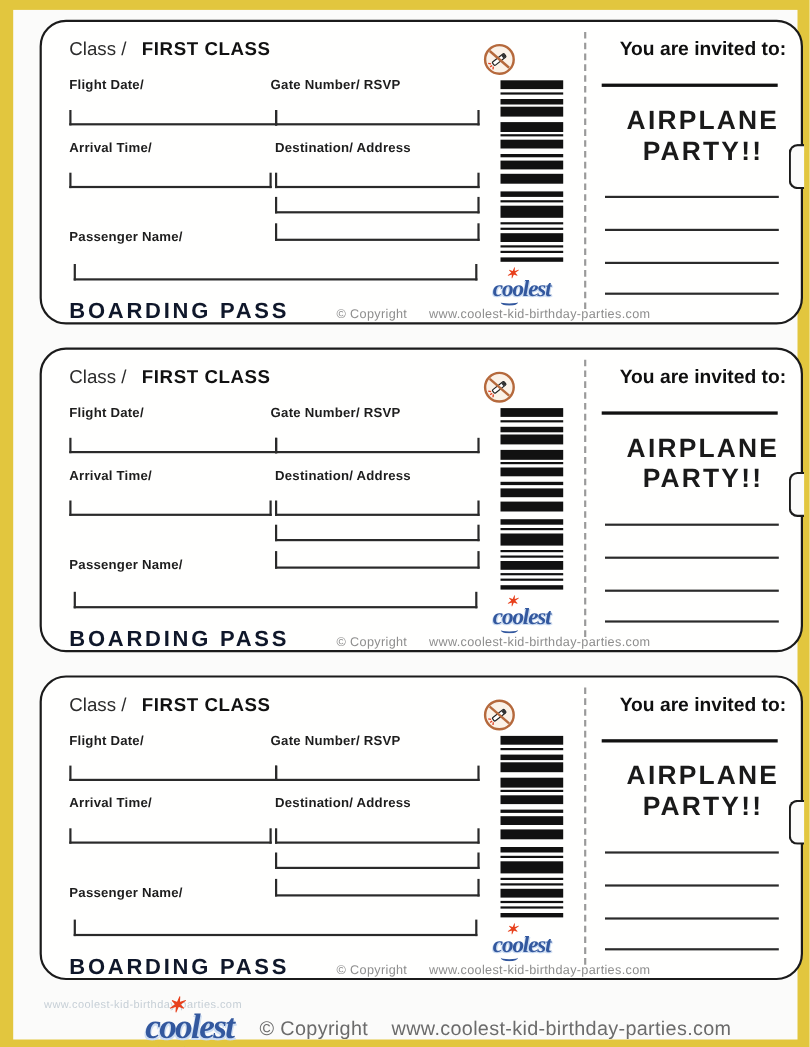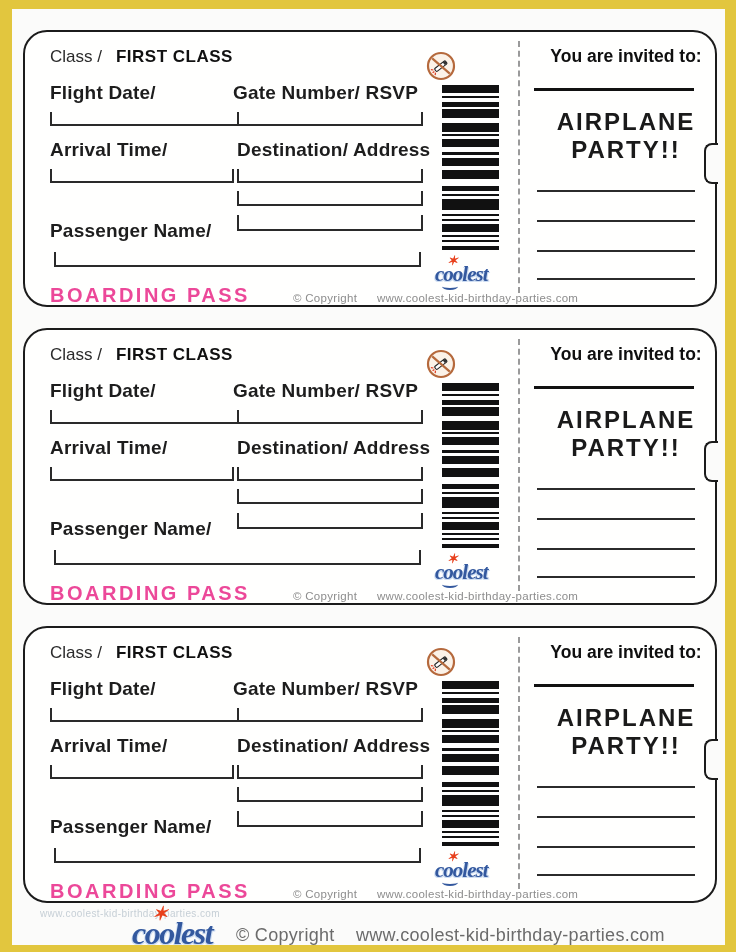--- a/index.html
+++ b/index.html
@@ -5,36 +5,36 @@
   html,body{margin:0;padding:0;}
   .page{position:relative;width:736px;height:952px;background:#e2c63e;overflow:hidden;
         font-family:"Liberation Sans",sans-serif;}
   .inner{position:absolute;left:12px;top:9px;right:11px;bottom:7px;background:#fbfbfa;}
   
   .ticket{position:relative;width:694px;height:277px;margin-bottom:21px;background:#fffffe;
           border:2px solid #1b1b1b;border-radius:24px;box-sizing:border-box;}
   .t-abs{position:absolute;white-space:nowrap;}
   .class-row{left:25px;top:15px;font-size:17px;color:#2b2b2b;}
   .class-val{font-weight:700;color:#111;margin-left:14px;letter-spacing:.5px;}
-  .f-label{font-size:19px;font-weight:700;color:#1d1d1d;letter-spacing:.2px;}
+  .f-label{font-size:12px;font-weight:700;color:#1d1d1d;letter-spacing:.2px;}
   .lbl-flight{left:25px;top:50px;}
   .lbl-gate{left:208px;top:50px;text-align:right;}
   .lbl-arrival{left:25px;top:107px;}
   .lbl-dest{left:212px;top:107px;}
   .lbl-passenger{left:25px;top:188px;}
   .bracket{position:absolute;border-left:2px solid #2a2a2a;border-right:2px solid #2a2a2a;
            border-bottom:2px solid #2a2a2a;}
   .b1a{left:25px;top:80px;width:185px;height:12px;}
   .b1b{left:212px;top:80px;width:182px;height:12px;}
   .b2a{left:25px;top:137px;width:180px;height:12px;}
   .b2b{left:212px;top:137px;width:182px;height:12px;}
   .b3{left:212px;top:159px;width:182px;height:13px;}
   .b4{left:212px;top:183px;width:182px;height:14px;}
   .b5{left:29px;top:220px;width:363px;height:13px;}
-  .boarding{left:25px;top:252px;font-size:20px;font-weight:700;letter-spacing:2.5px;color:#ec4899;}
+  .boarding{left:25px;top:252px;font-size:20px;font-weight:700;letter-spacing:2.5px;color:#0f172a;}
   .small-gray{font-size:11.5px;color:#8d8d8d;letter-spacing:.3px;}
   .tick-copy{left:268px;top:260px;}
   .tick-site{left:352px;top:260px;}
   .nosmoke{left:400px;top:18px;width:32px;height:32px;}
   .barcode{left:417px;top:53px;width:57px;}
   .barcode .bar{background:#111;}
   .dash-sep{left:493px;top:9px;height:252px;width:0;border-left:2px dashed #9a9a9a;}
   .invite-head{left:505px;top:14px;width:192px;text-align:center;font-size:17.5px;font-weight:700;color:#0f0f0f;}
   .invite-underline{left:509px;top:56px;width:160px;height:3px;background:#111;}
   .invite-air{left:505px;top:76px;width:192px;text-align:center;font-size:24px;font-weight:700;
@@ -58,21 +58,21 @@
   .footer-logo .logo-smile{left:12px;bottom:-4px;width:24px;height:7px;}
   .footer-gray{position:absolute;font-size:18px;color:#6b6b6b;letter-spacing:.3px;}
   .footer-copy{left:224px;top:916px;}
   .footer-site{left:344px;top:916px;}
 </style>
 </head>
 <body>
 
 <div class="page">
   <div class="inner">
-    <div id="tickets" style="position:absolute;left:11px;top:9px;margin-top:12px;">
+    <div id="tickets" style="position:absolute;left:24px;top:9px;">
   <div class="ticket">
     <div class="t-abs class-row">
       <span>Class /</span><span class="class-val">FIRST CLASS</span>
     </div>
 
     <div class="t-abs f-label lbl-flight">Flight Date/</div>
     <div class="t-abs f-label lbl-gate">Gate Number/ RSVP</div>
     <div class="bracket b1a"></div>
     <div class="bracket b1b"></div>
 

